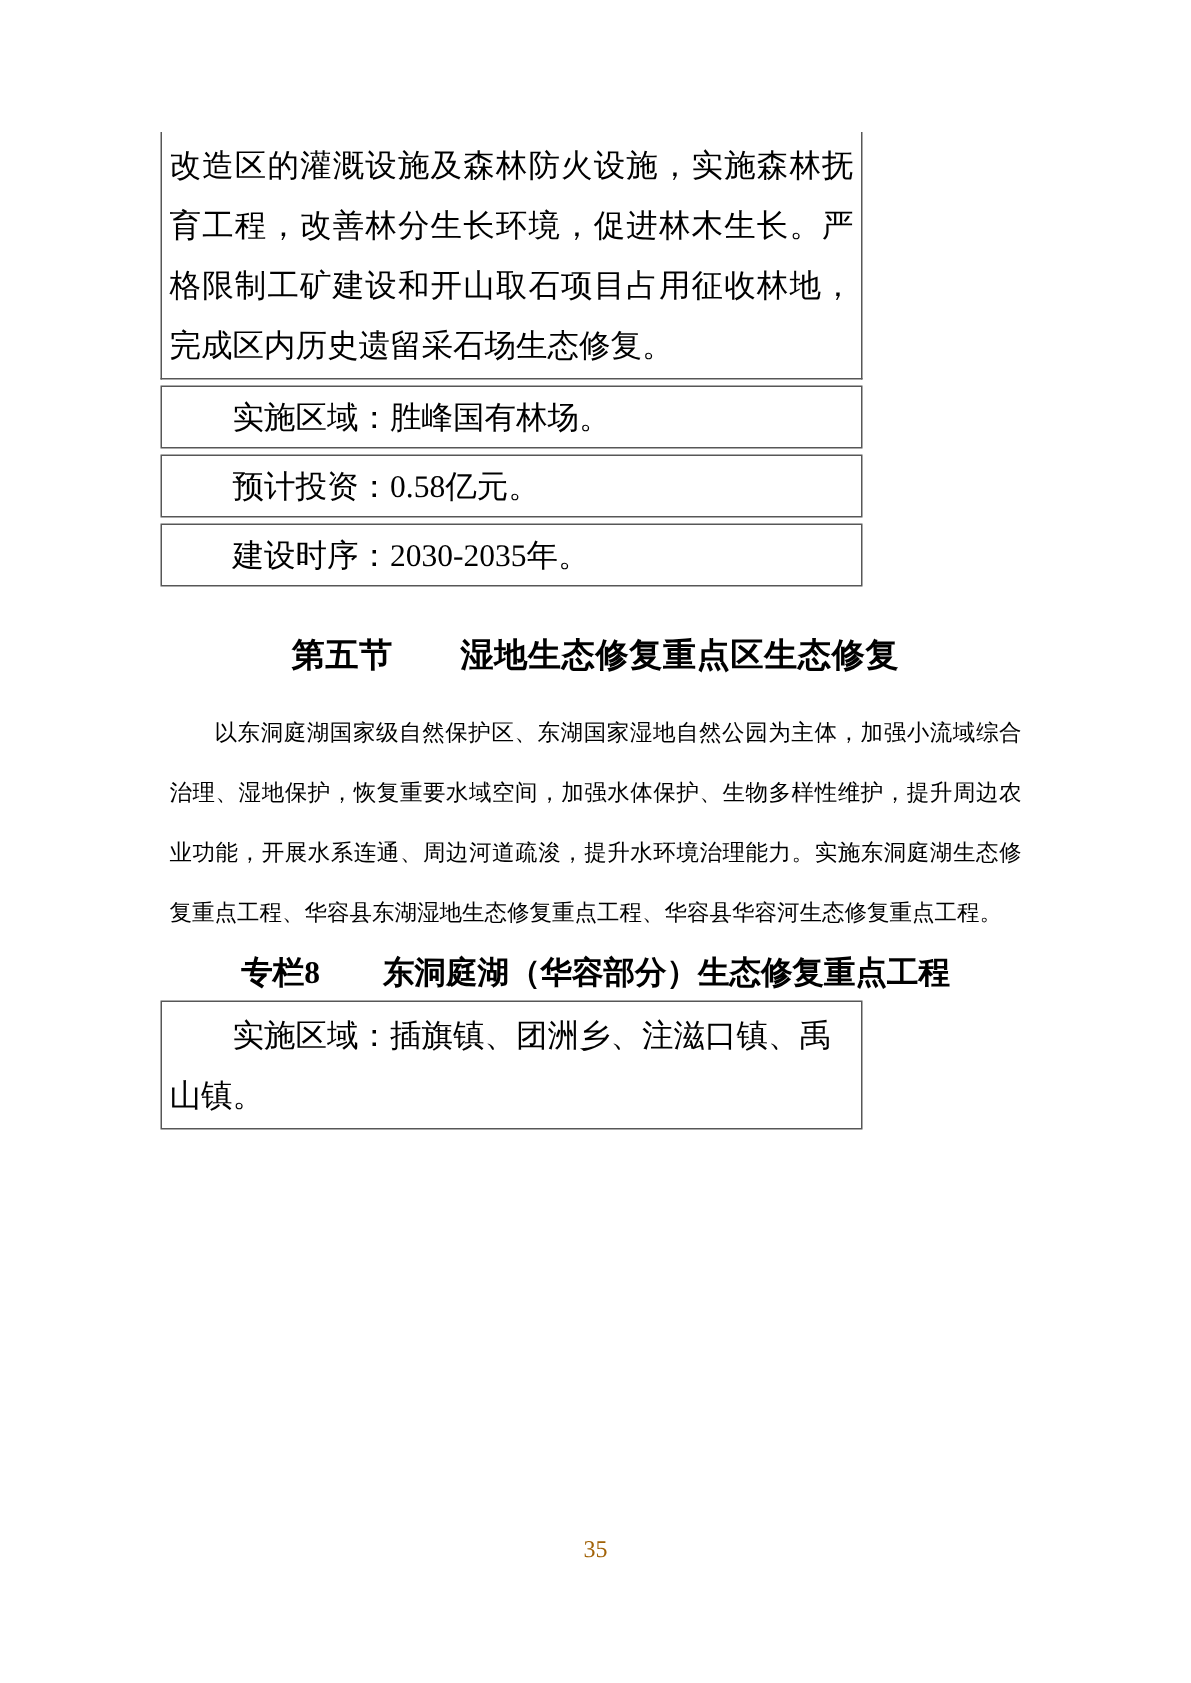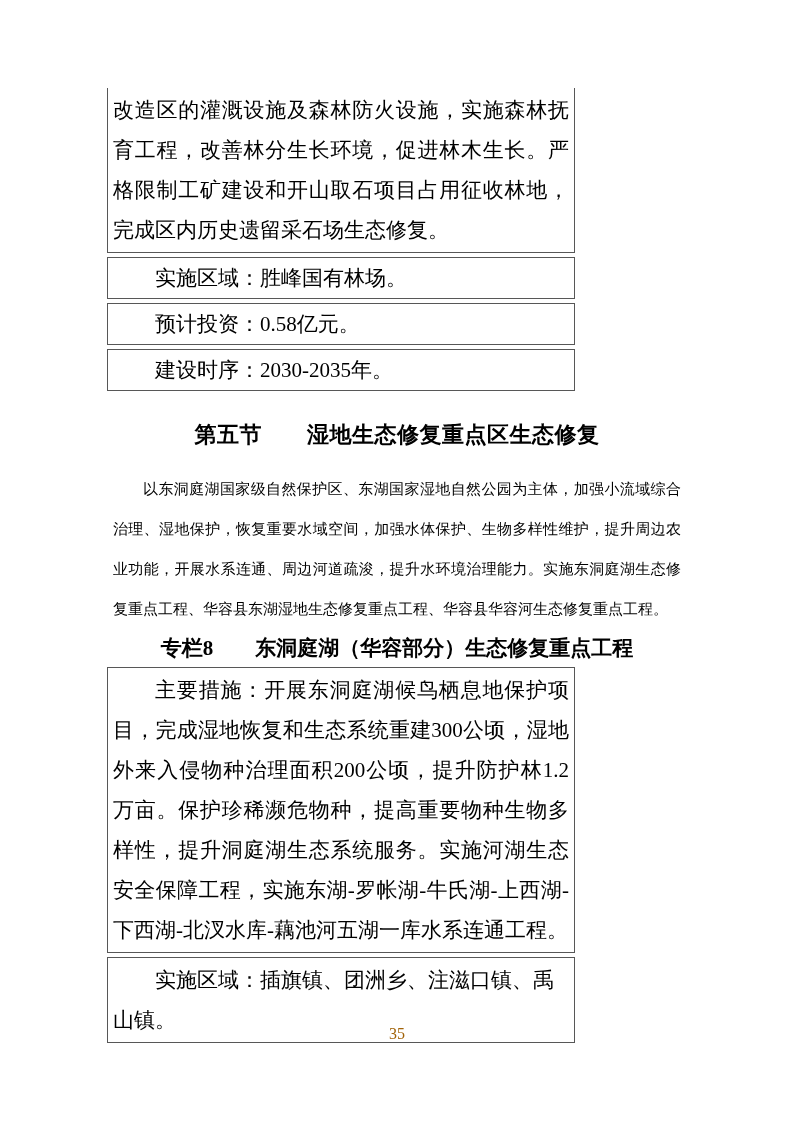--- a/index.html
+++ b/index.html
@@ -30,21 +30,21 @@
     font-size: 21px;
     line-height: 40px;
   }
   .tbl-row.pad-v { padding-top: 2px; padding-bottom: 2px; }
   .cell-paragraph p {
     text-align: justify;
     text-align-last: left;
   }
   .cell-indent p { text-indent: 2em; }
   .section-heading {
-    font-family: Liberation Mono, monospace;
+    font-family: Liberation Sans, sans-serif;
     font-size: 22px;
     font-weight: bold;
     text-align: center;
     line-height: 40px;
     margin-top: 26px;
     letter-spacing: 0.5px;
   }
   .body-paragraph {
     font-size: 15px;
     line-height: 40px;
@@ -92,23 +92,20 @@
     </div>
   </div>
 
   <h2 class="section-heading">第五节　　湿地生态修复重点区生态修复</h2>
 
   <p class="body-paragraph">以东洞庭湖国家级自然保护区、东湖国家湿地自然公园为主体，加强小流域综合治理、湿地保护，恢复重要水域空间，加强水体保护、生物多样性维护，提升周边农业功能，开展水系连通、周边河道疏浚，提升水环境治理能力。实施东洞庭湖生态修复重点工程、华容县东湖湿地生态修复重点工程、华容县华容河生态修复重点工程。</p>
 
   <h3 class="box-title">专栏8　　东洞庭湖（华容部分）生态修复重点工程</h3>
 
   <div class="doc-table">
-    <div class="tbl-row cell-paragraph cell-indent pad-v">
-      <p>主要措施：开展东洞庭湖候鸟栖息地保护项目，完成湿地恢复和生态系统重建300公顷，湿地外来入侵物种治理面积200公顷，提升防护林1.2万亩。保护珍稀濒危物种，提高重要物种生物多样性，提升洞庭湖生态系统服务。实施河湖生态安全保障工程，实施东湖-罗帐湖-牛氏湖-上西湖-下西湖-北汊水库-藕池河五湖一库水系连通工程。</p>
-    </div>
     <div class="tbl-row cell-indent pad-v">
       <p>实施区域：插旗镇、团洲乡、注滋口镇、禹山镇。</p>
     </div>
   </div>
 
   <div class="page-number">35</div>
 
 </div>
 
 </body></html>

